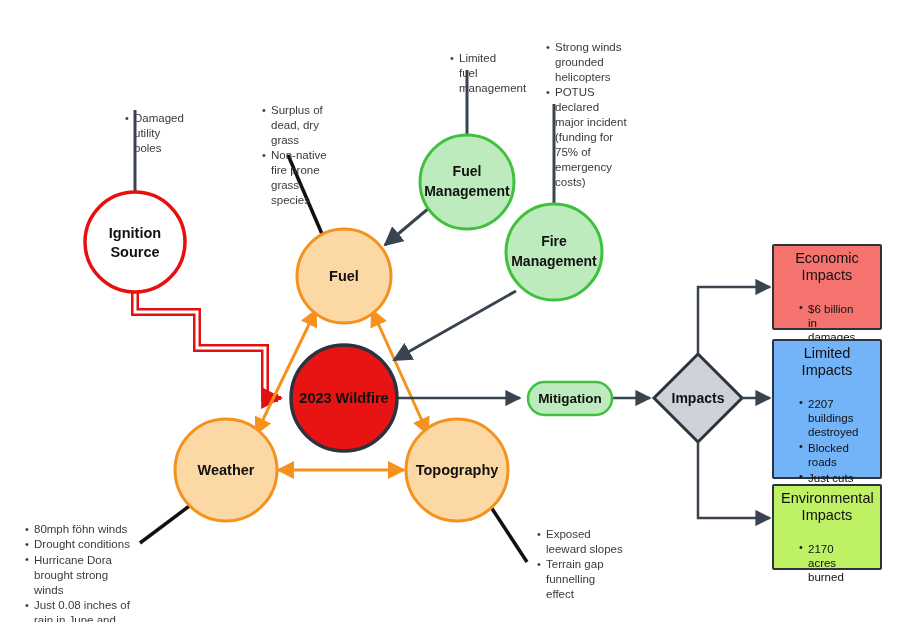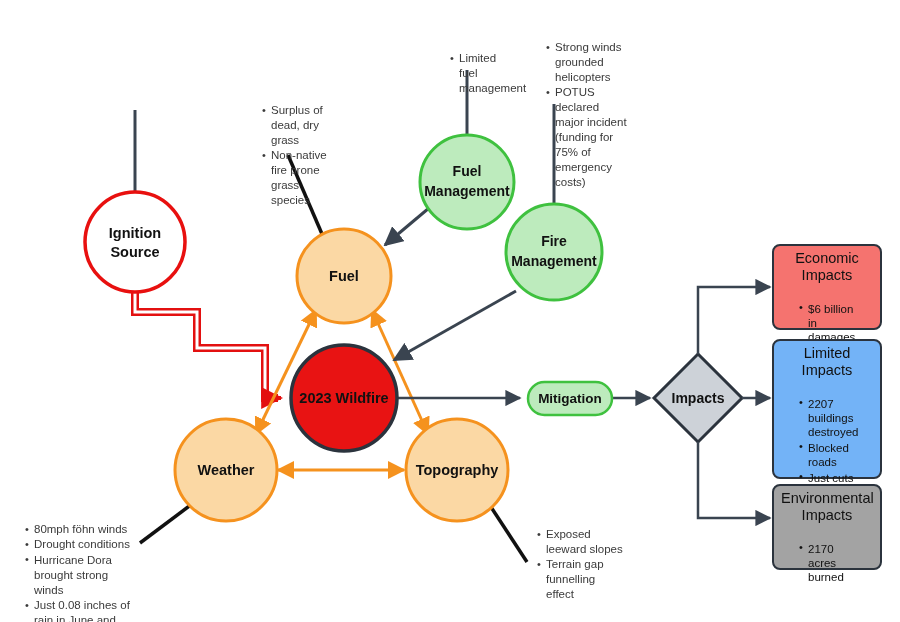--- a/index.html
+++ b/index.html
@@ -54,21 +54,21 @@
     content: "\2022";
     position: absolute;
     left: 0;
     top: -0.5px;
     font-size: 11px;
   }
   .impact-box {
     position: absolute;
     border: 2.5px solid #2b333d;
     box-sizing: border-box;
-    border-radius: 8px;
+    border-radius: 2px;
     padding: 4px 7px 5px 7px;
     font-family: "Liberation Sans", sans-serif;
   }
   .impact-title {
     font-size: 14.5px;
     text-align: center;
     color: #111111;
     line-height: 1.16;
     margin-bottom: 3px;
   }
@@ -184,20 +184,25 @@
     </g>
 
     <g>
       <rect x="528" y="382" width="84" height="33" rx="16.5" ry="16.5" fill="#bdebbd" stroke="#3fc13f" stroke-width="2.5"></rect>
       <text class="node-label" x="570" y="399" font-size="13.5">Mitigation</text>
     </g>
 
     <text class="node-label" x="698" y="399" font-size="14" font-weight="normal">Impacts</text>
   </svg>
 
+  <div class="annot" style="left:112px; top:98px; width:80px;">
+    <ul>
+      <li>Damaged utility poles</li>
+    </ul>
+  </div>
 
   <div class="annot" style="left:249px; top:90px; width:95px;">
     <ul>
       <li>Surplus of dead, dry grass</li>
       <li>Non-native fire prone grass species</li>
     </ul>
   </div>
 
   <div class="annot" style="left:437px; top:38px; width:82px;">
     <ul>
@@ -244,21 +249,21 @@
       <div>Impacts</div>
     </div>
     <ul class="impact-list">
       <li>2207 buildings destroyed</li>
       <li>Blocked roads</li>
       <li>Just cuts</li>
       <li>115 deaths</li>
     </ul>
   </div>
 
-  <div class="impact-box" id="box-environmental" style="left: 772px; top: 484px; width: 110px; height: 86px; background: #a3a3a3;">
+  <div class="impact-box" id="box-environmental" style="left: 772px; top: 484px; width: 110px; height: 86px; background: #bef264;">
     <div class="impact-title">
       <div>Environmental</div>
       <div>Impacts</div>
     </div>
     <ul class="impact-list">
       <li>2170 acres burned</li>
     </ul>
   </div>
 
 </div>

